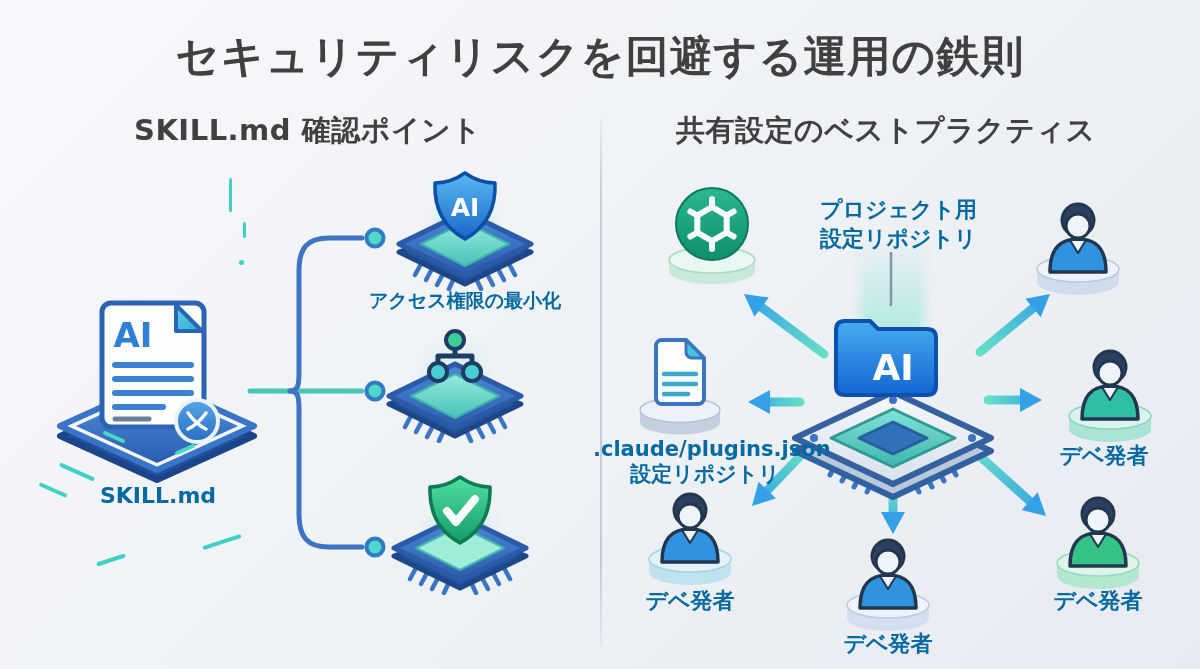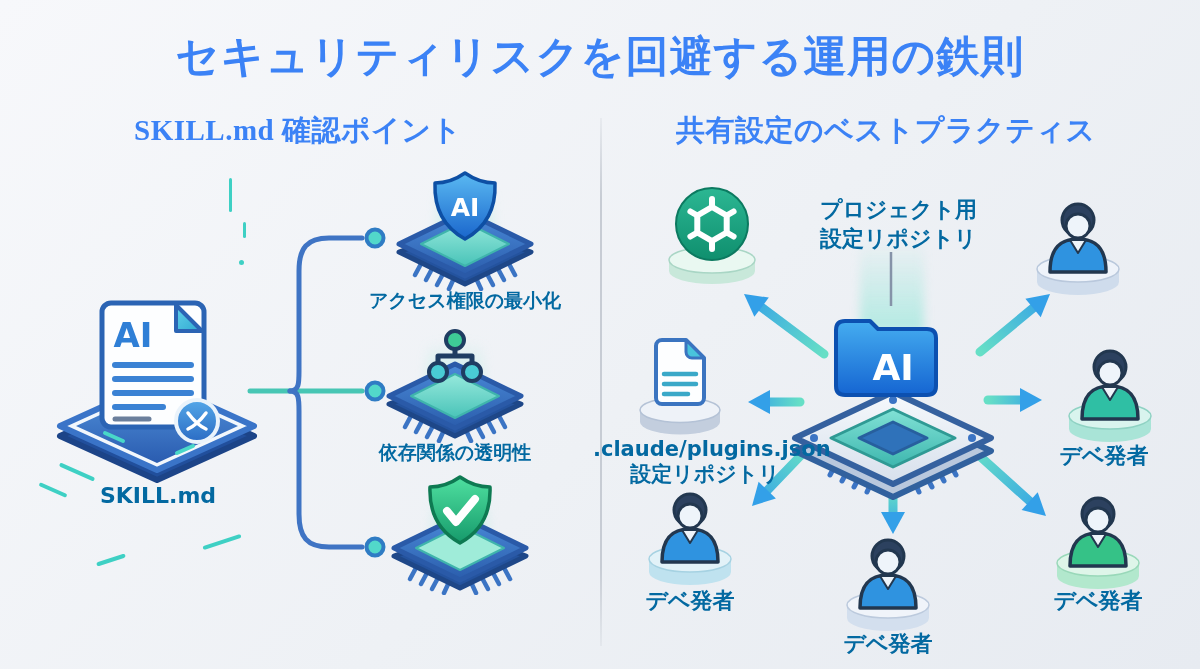--- a/index.html
+++ b/index.html
@@ -2,21 +2,21 @@
 <html><head>
 <meta charset="utf-8">
 <style>
   html,body{margin:0;padding:0;}
   body{
     width:1200px;height:669px;overflow:hidden;position:relative;
     font-family:"DejaVu Sans","Liberation Sans",sans-serif;
     background:linear-gradient(135deg,#f7f8fb 0%,#eef1f5 55%,#e7ebf1 100%);
   }
   .stage{position:absolute;inset:0;}
-  .txt{position:absolute;color:#3b82f6;font-weight:800;font-family:Liberation Serif, serif;}
+  .txt{position:absolute;color:#404040;font-weight:800;}
   .title{left:0;top:28px;width:1200px;text-align:center;font-size:43px;letter-spacing:1px;}
   .sec-header{font-size:29px;letter-spacing:.5px;}
   .hdr-left{left:134px;top:111px;}
   .hdr-right{left:676px;top:111px;}
   .divider{position:absolute;left:600px;top:118px;width:2px;height:528px;
     background:linear-gradient(to bottom,rgba(180,187,196,.15),#c7ccd4 15%,#c7ccd4 85%,rgba(180,187,196,.15));}
   .icon-box{position:absolute;z-index:3;}
   .overlay{position:absolute;left:0;top:0;z-index:2;pointer-events:none;}
   .label{position:absolute;z-index:4;color:#0369a1;font-weight:800;text-align:center;}
   .lbl-skill{left:58px;top:483px;width:200px;font-size:22px;}
@@ -237,21 +237,20 @@
         <path d="M95,56 L139,78 L95,100 L51,78 Z" fill="url(#gChipInner)" stroke="#3fb4ac" stroke-width="2"></path>
       </g>
       <g transform="translate(95,46)">
         <path d="M0,-16 V-8 M-17,-8 H17 M-17,-8 V0 M17,-8 V0" stroke="#1f3d62" stroke-width="5" fill="none" stroke-linecap="round"></path>
         <circle cx="0" cy="-24" r="9" fill="#3ecb96" stroke="#1f3d62" stroke-width="4"></circle>
         <circle cx="-17" cy="8" r="9" fill="#49ccd4" stroke="#1f3d62" stroke-width="4"></circle>
         <circle cx="17" cy="8" r="9" fill="#49ccd4" stroke="#1f3d62" stroke-width="4"></circle>
       </g>
     </svg>
   </div>
-  <div class="label lbl-item lbl-i2">依存関係の透明性</div>
 
   <div class="icon-box" style="left:365px;top:470px;width:190px;height:125px">
     <svg width="190" height="125" viewBox="0 0 190 125">
       <g stroke="#3b74c4" stroke-width="4.5" stroke-linecap="round">
         <path d="M52,96 l-7,13"></path>
           <path d="M63,101 l-7,13"></path>
           <path d="M74,106 l-7,13"></path>
           <path d="M85,110 l-6,13"></path>
         <path d="M105,110 l6,13"></path>
           <path d="M116,106 l7,13"></path>

